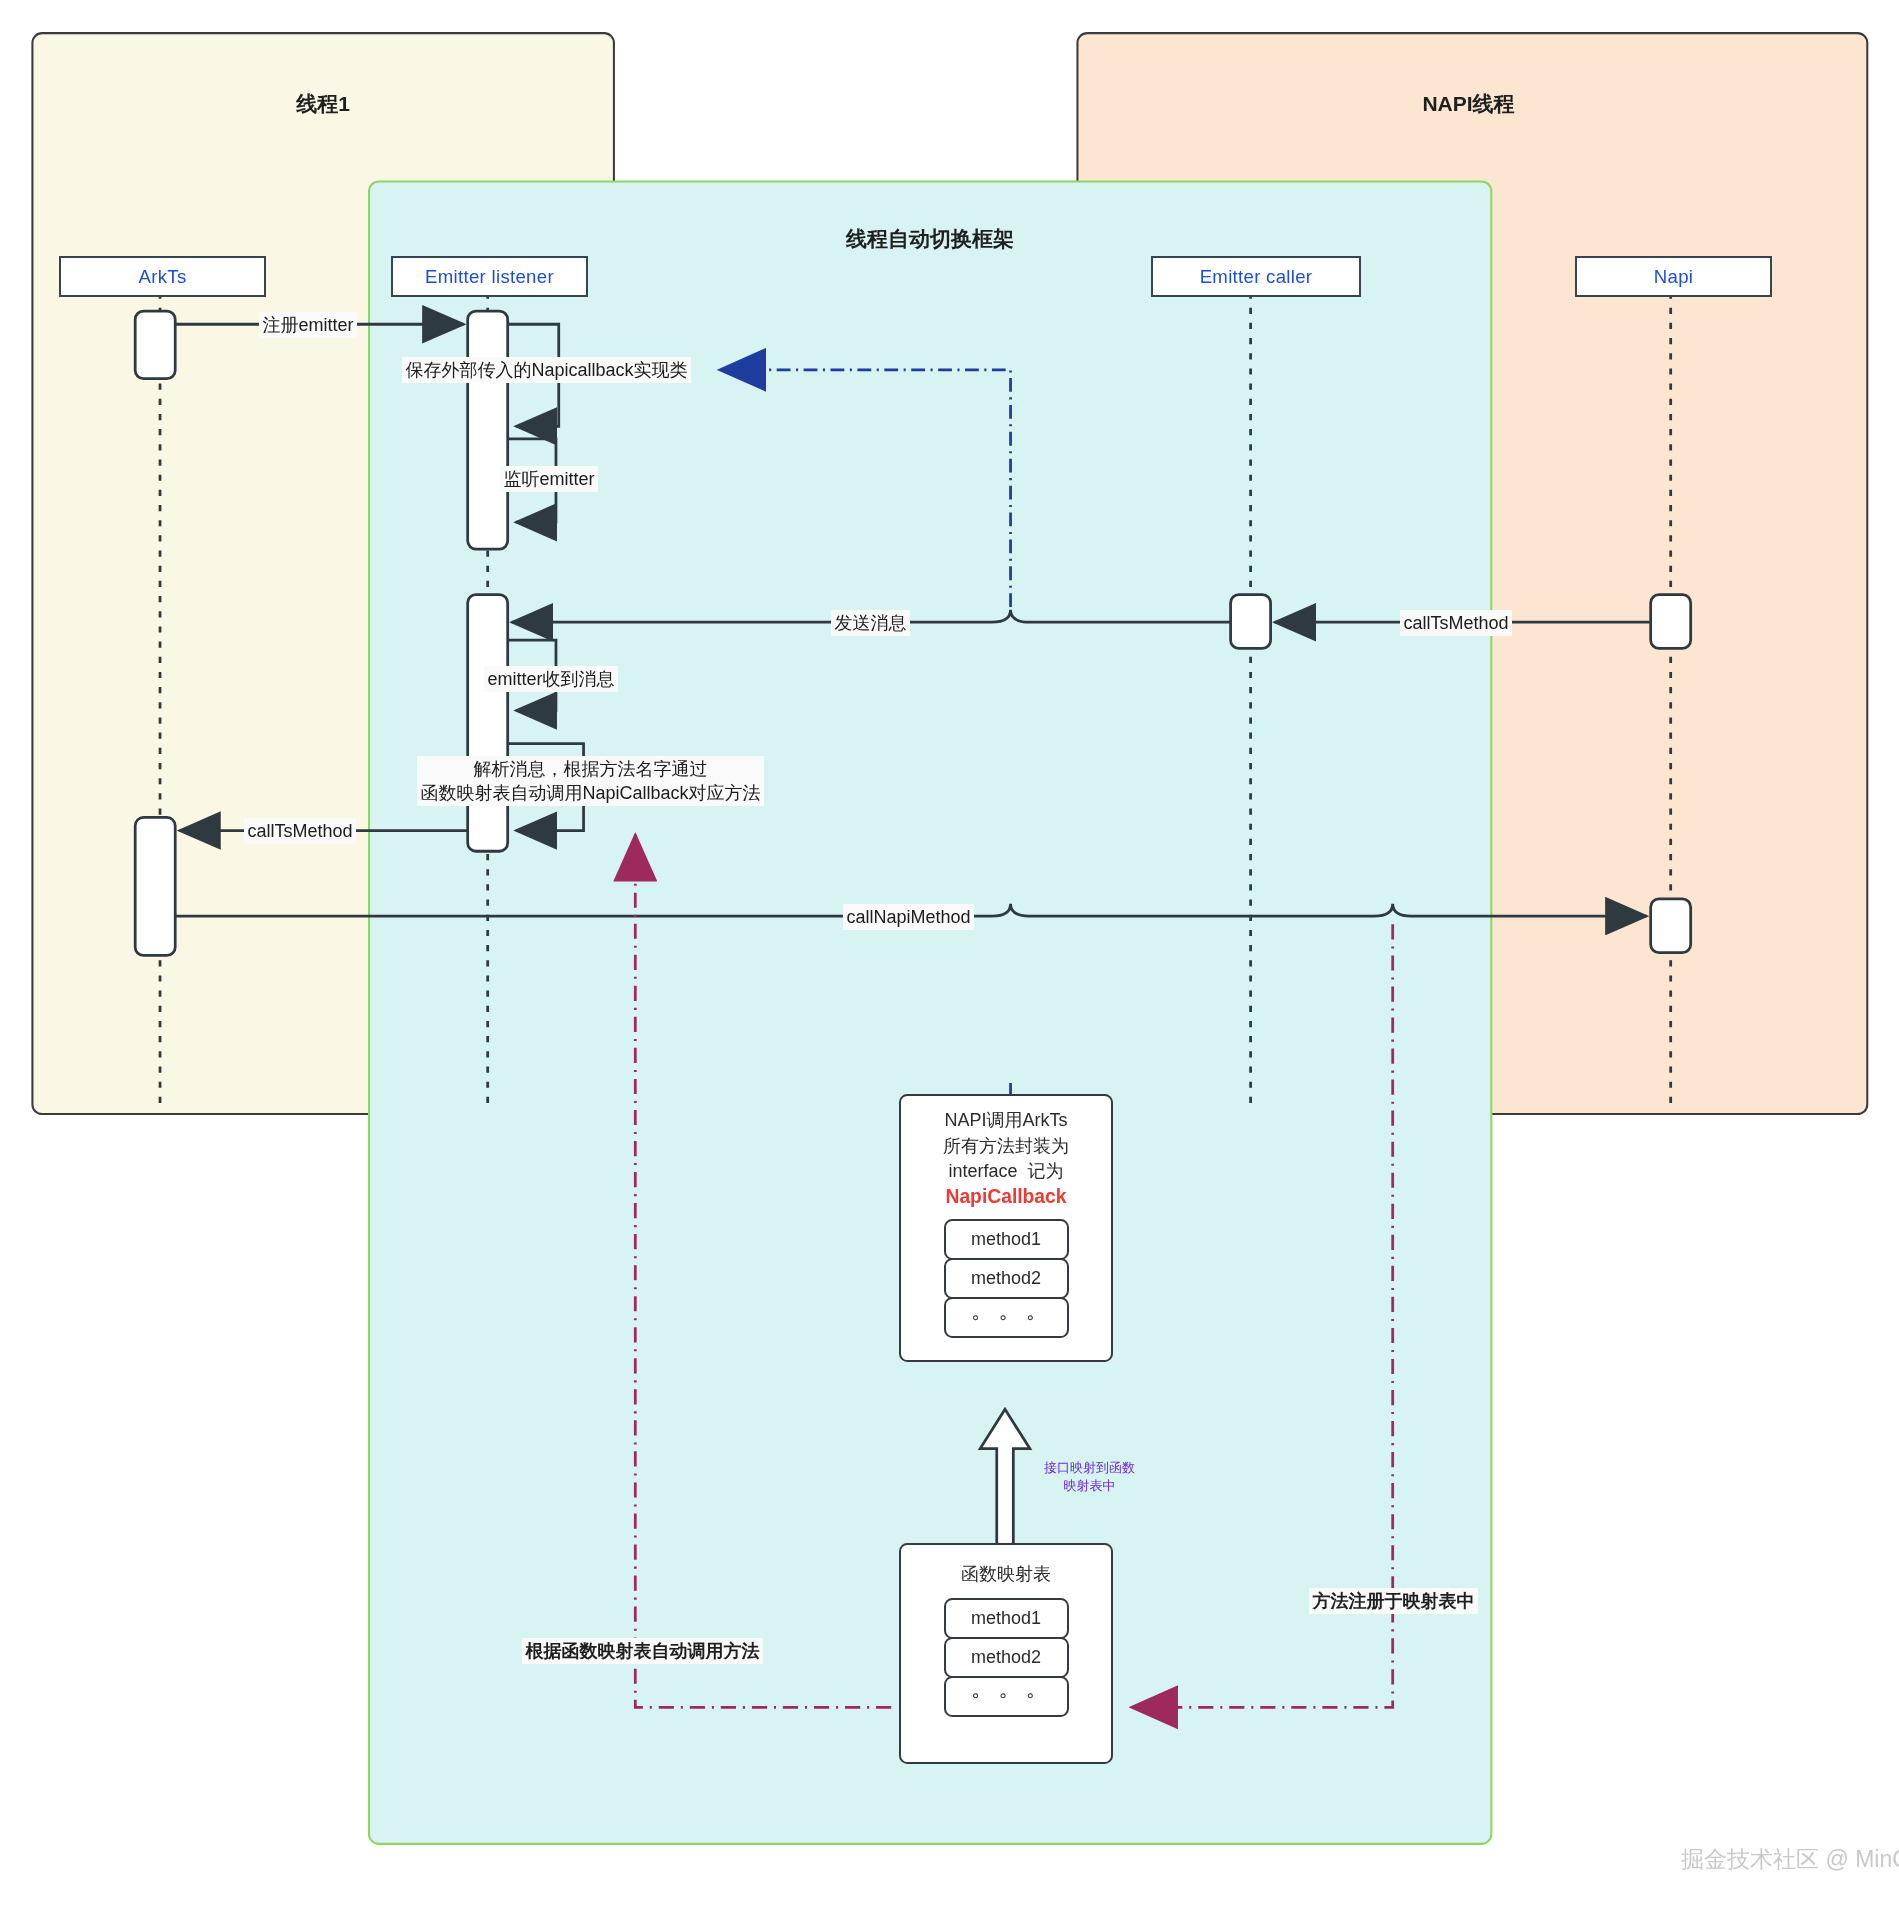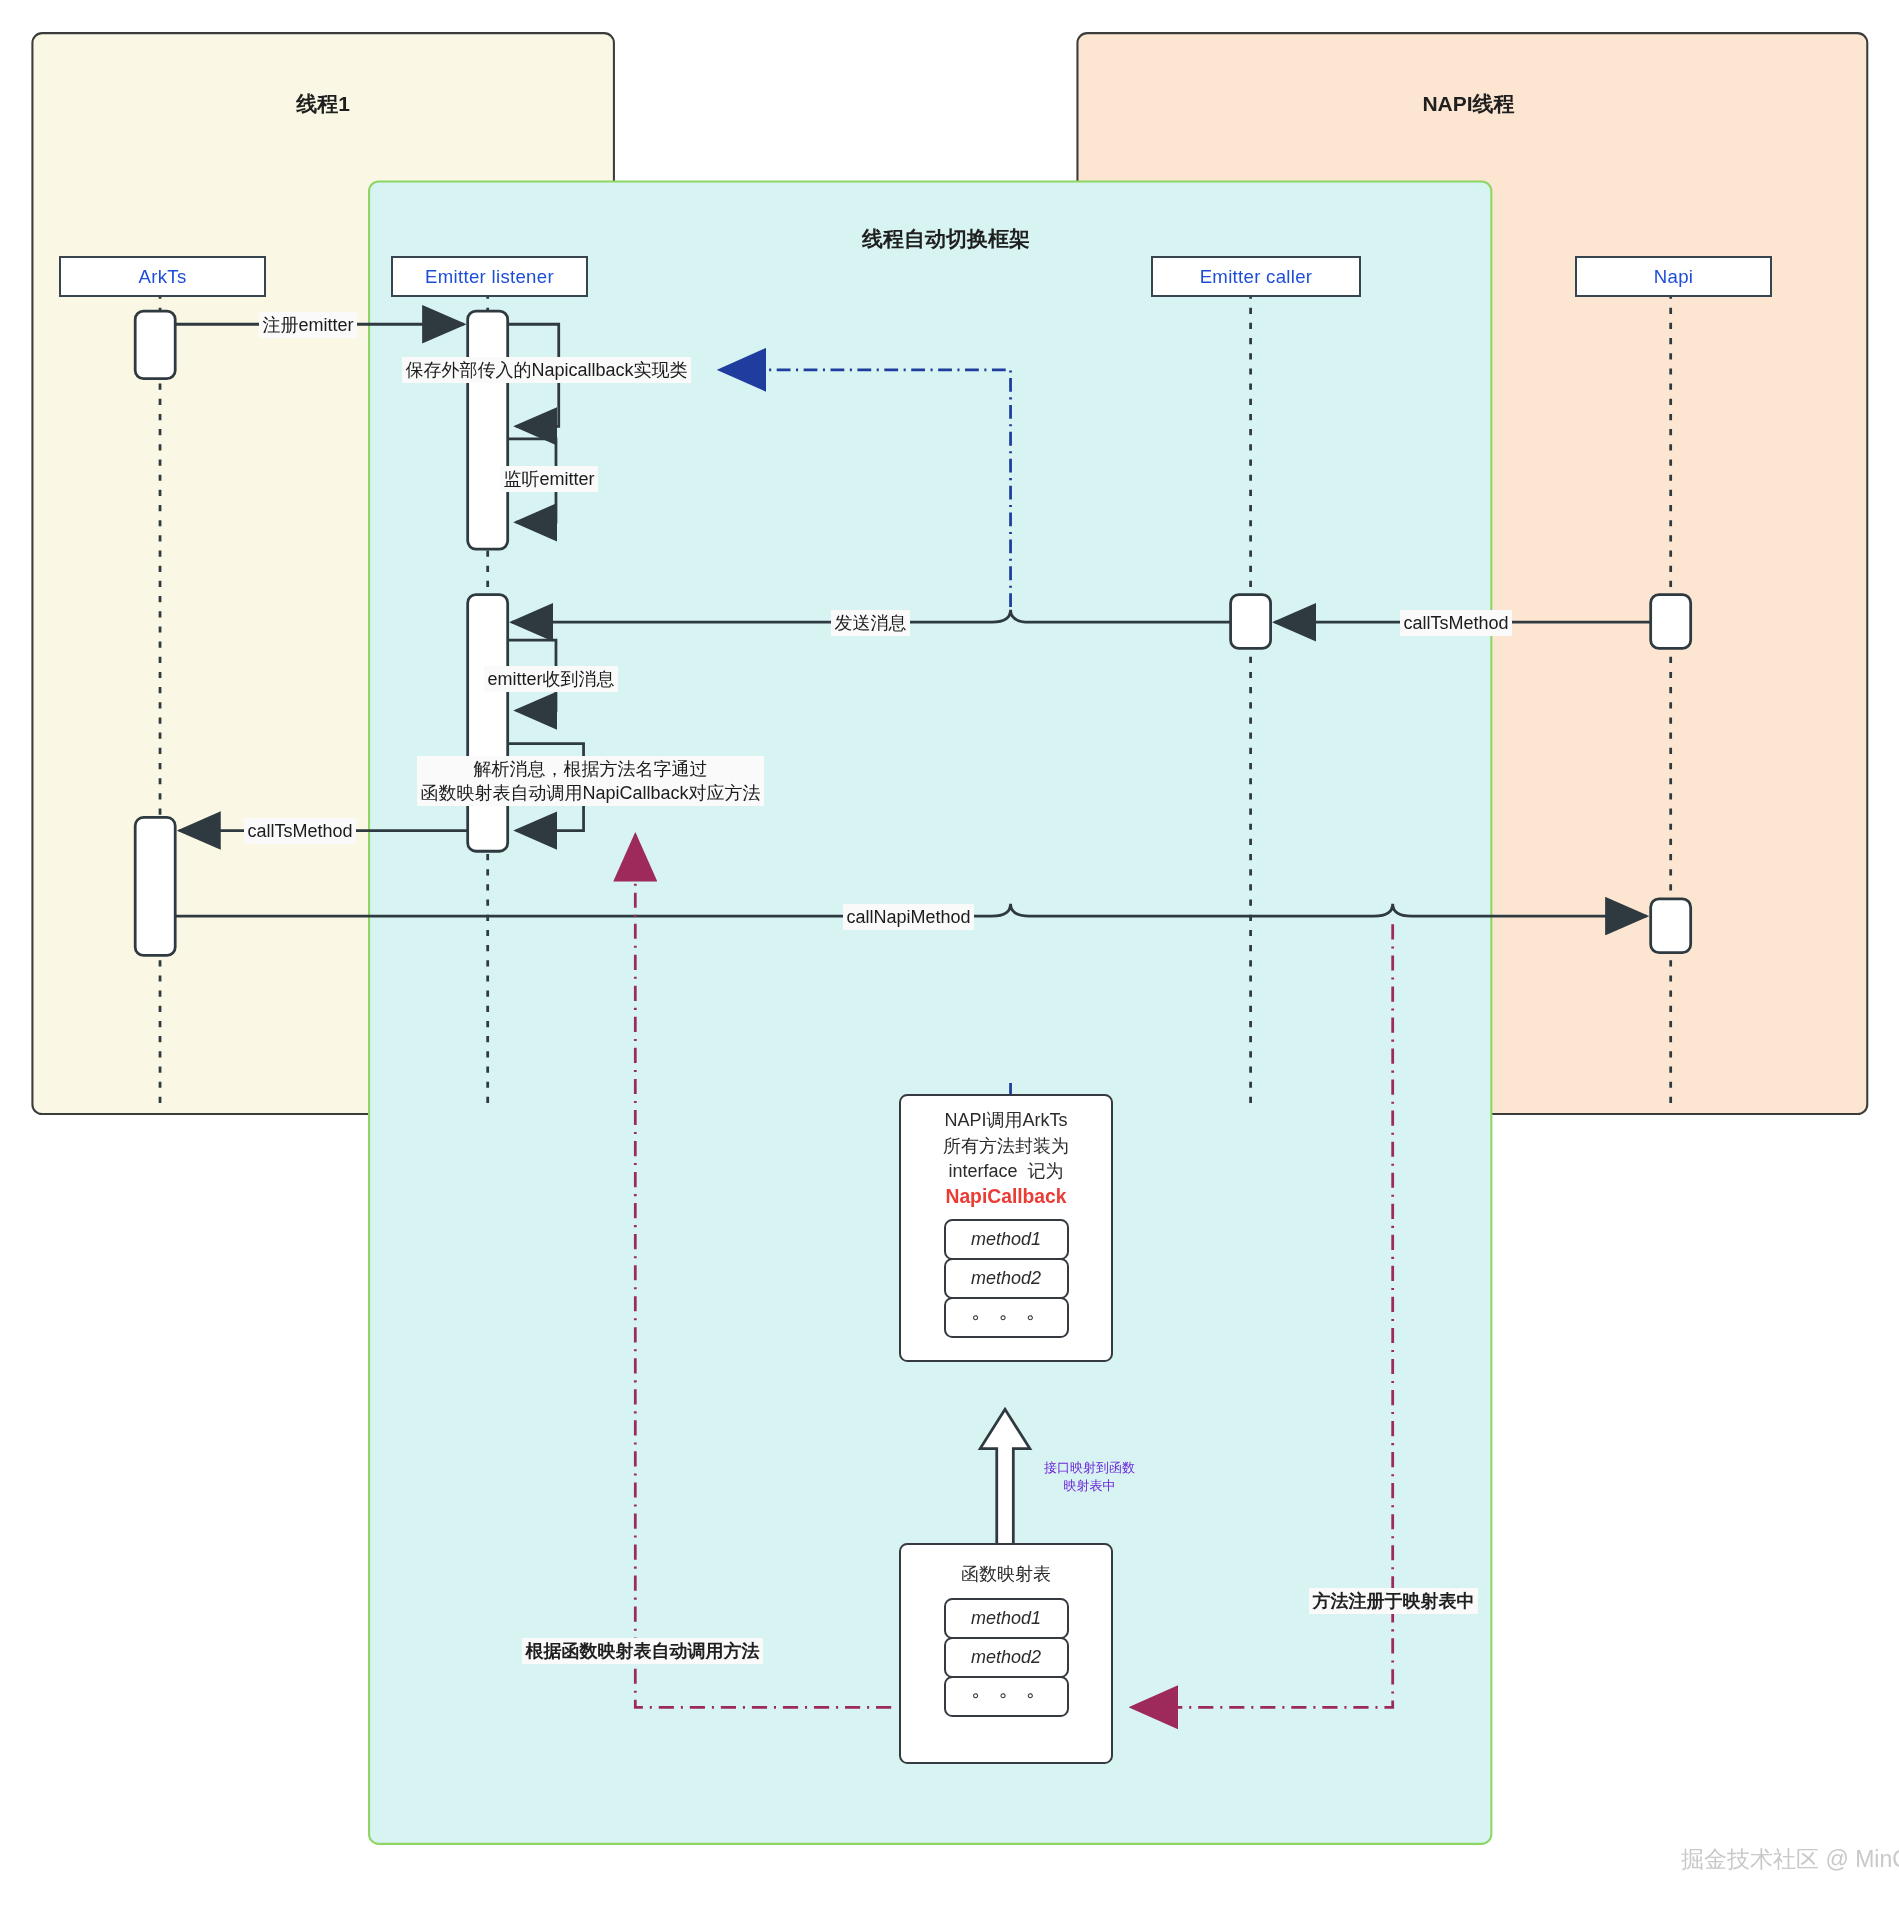--- a/index.html
+++ b/index.html
@@ -20,21 +20,21 @@
   .msg-label.multiline{white-space:pre;text-align:center;}
 
   .note-box{position:absolute;background:#ffffff;border:2.1px solid #343a40;
     border-radius:8.3px;box-sizing:border-box;display:flex;flex-direction:column;
     align-items:center;}
   .note-title{font-size:18px;color:#2b2b2b;text-align:center;line-height:1.42;
     white-space:pre;margin-top:12.4px;}
   .note-accent{font-size:19.3px;font-weight:bold;color:#eb3b35;margin-top:1.4px;}
   .note-item{width:121px;height:37px;border:2.1px solid #343a40;border-radius:8.3px;
     background:#ffffff;display:flex;align-items:center;justify-content:center;
-    font-size:18px;color:#2b2b2b;margin-top:-2.1px;font-style:italic;}
+    font-size:18px;color:#2b2b2b;margin-top:-2.1px;}
   .note-item.first{margin-top:11px;}
   .note-item.dots{letter-spacing:6.2px;font-size:16.6px;color:#3a3a3a;}
 
   .arrow-label-plain{position:absolute;font-size:13px;color:#6d28d9;
     white-space:pre;text-align:center;line-height:1.4;}
 
   .watermark{position:absolute;font-size:23px;color:#c9c9c9;white-space:nowrap;}
 </style>
 </head>
 <body>
@@ -142,21 +142,21 @@
     <g>
       <path d="M1457,2043 L1421,2100 L1445,2100 L1445,2243 L1421,2243 L1457,2300
                L1493,2243 L1469,2243 L1469,2100 L1493,2100 Z" fill="#ffffff" stroke="#2f3a40" stroke-width="4" stroke-linejoin="miter"></path>
     </g>
   </svg>
 
   <div class="lane-title" style="left:32px;top:90px;width:582px;">线程1</div>
 
   <div class="lane-title" style="left:1078px;top:90px;width:781px;">NAPI线程</div>
 
-  <div class="lane-title" style="left:369px;top:225px;width:1122px;padding-left:16px;">线程自动切换框架</div>
+  <div class="lane-title" style="left:369px;top:225px;width:1122px;">线程自动切换框架</div>
 
   <div class="actor-box" style="left:59px;top:256px;width:203px;height:37px;">ArkTs</div>
 
   <div class="actor-box" style="left:391px;top:256px;width:193px;height:37px;">Emitter  listener</div>
 
   <div class="actor-box" style="left:1151px;top:256px;width:206px;height:37px;">Emitter  caller</div>
 
   <div class="actor-box" style="left:1575px;top:256px;width:193px;height:37px;">Napi</div>
 
   <div class="msg-label" style="left:259px;top:312px;">注册emitter</div>

